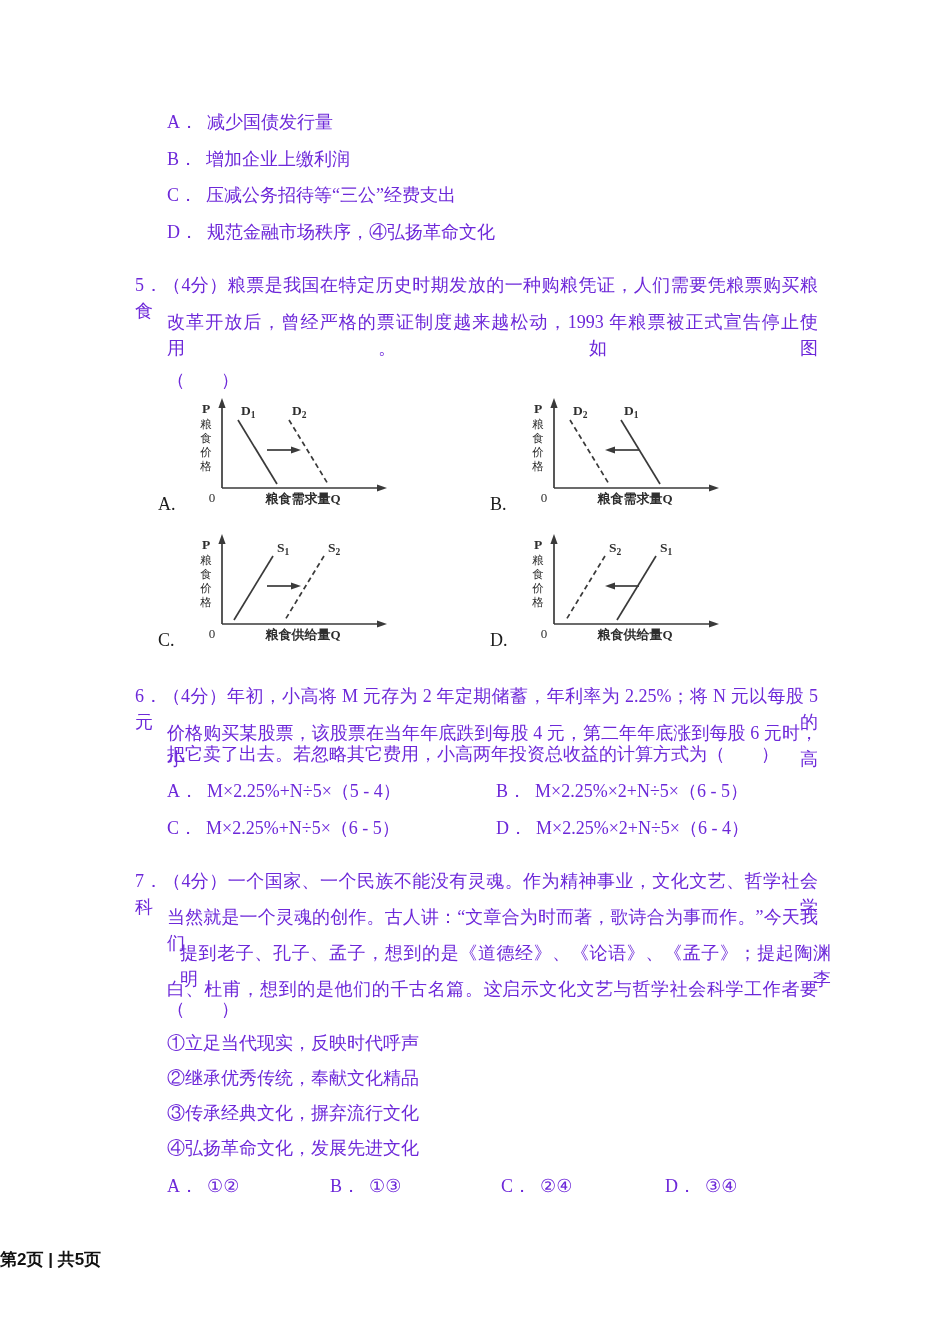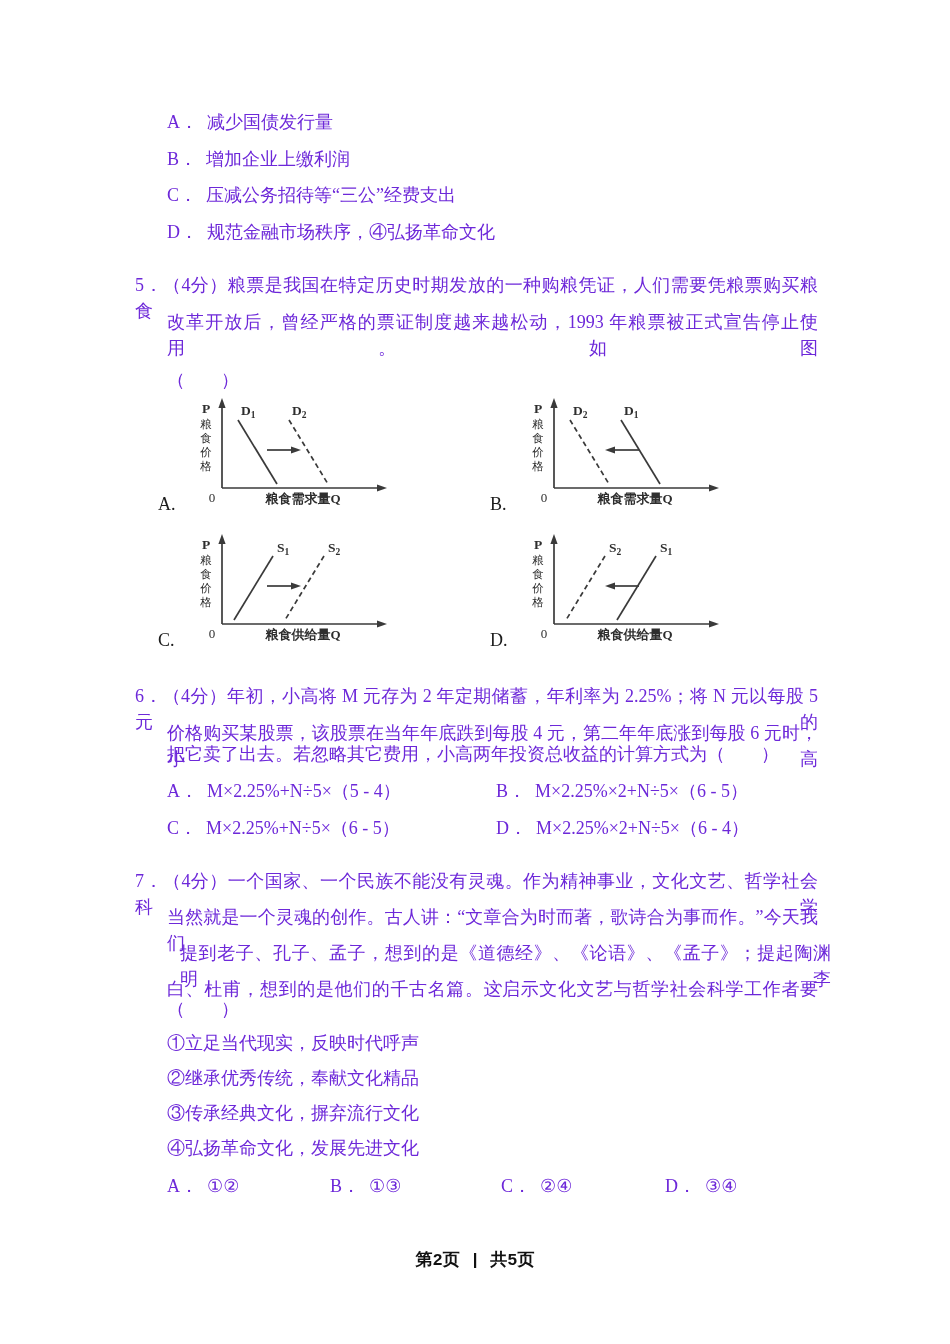--- a/index.html
+++ b/index.html
@@ -5,22 +5,22 @@
   html,body{margin:0;padding:0;background:#ffffff;}
   body{width:950px;height:1344px;position:relative;overflow:hidden;
        font-family:"Liberation Serif","DejaVu Serif",serif;color:#1c1c1c;}
   .page{position:absolute;left:0;top:0;width:950px;height:1344px;background:#fff;}
   .ln{position:absolute;font-size:18px;line-height:26px;white-space:nowrap;
       font-family:"Liberation Serif","DejaVu Serif",serif;color:#6d28d9;}
   .j{white-space:normal;text-align:justify;text-align-last:justify;margin-top:16px;}
   .opt .olabel{margin-right:9px;}
   .graph{position:absolute;width:300px;height:135px;overflow:visible;}
   .glabel{position:absolute;font-size:18px;line-height:24px;}
-  .footer{position:absolute;top:1248px;left:0;width:950px;text-align:center;
-      font-family:Liberation Mono, monospace;font-weight:700;
+  .footer{position:absolute;top:1248px;left:0;width:950px;text-align:left;
+      font-family:Liberation Sans, sans-serif;font-weight:700;
       font-size:17px;color:#111;}
   .gt{fill:#2e2e2e;font-family:"Liberation Serif","DejaVu Serif",serif;}
   .gp{font-size:13.5px;font-weight:600;}
   .gy{font-size:11.5px;}
   .go{font-size:13px;}
   .gx{font-size:13px;font-weight:600;}
   .gc{font-size:13.5px;font-weight:600;}
   .gs{font-size:9.5px;}
 </style>
 </head>

